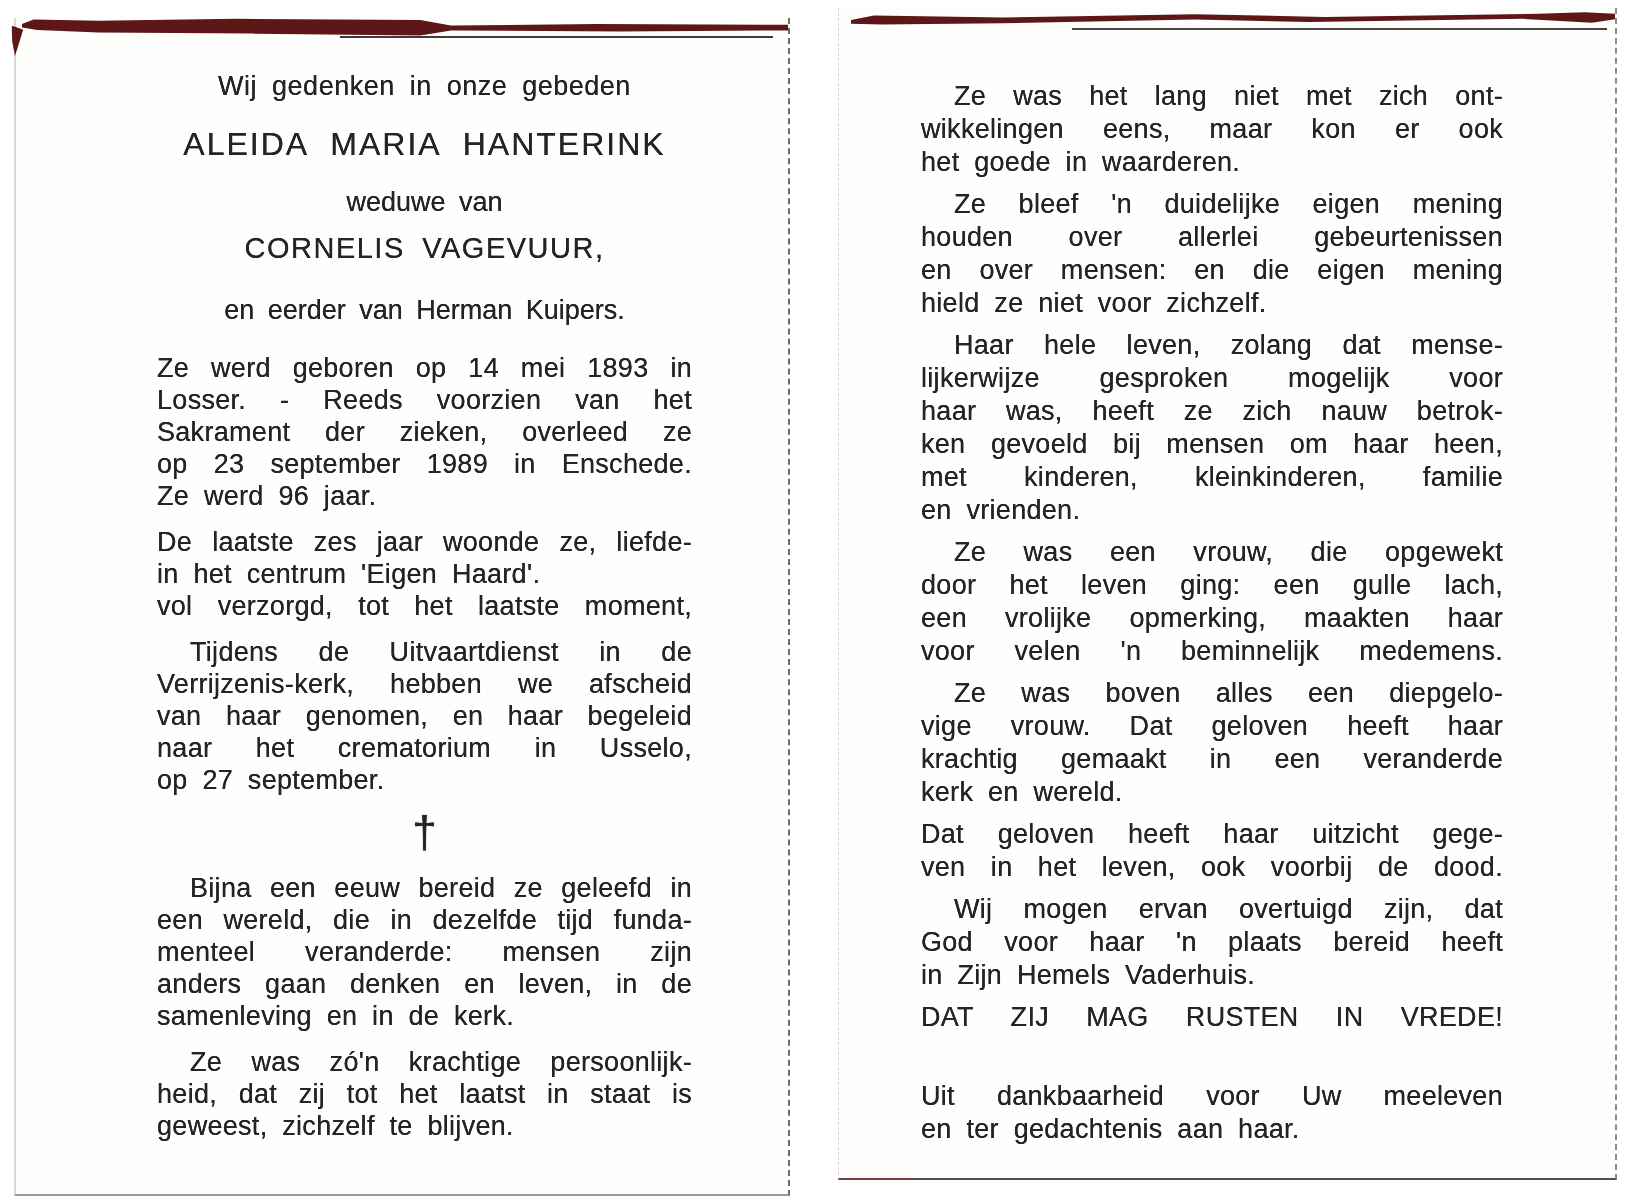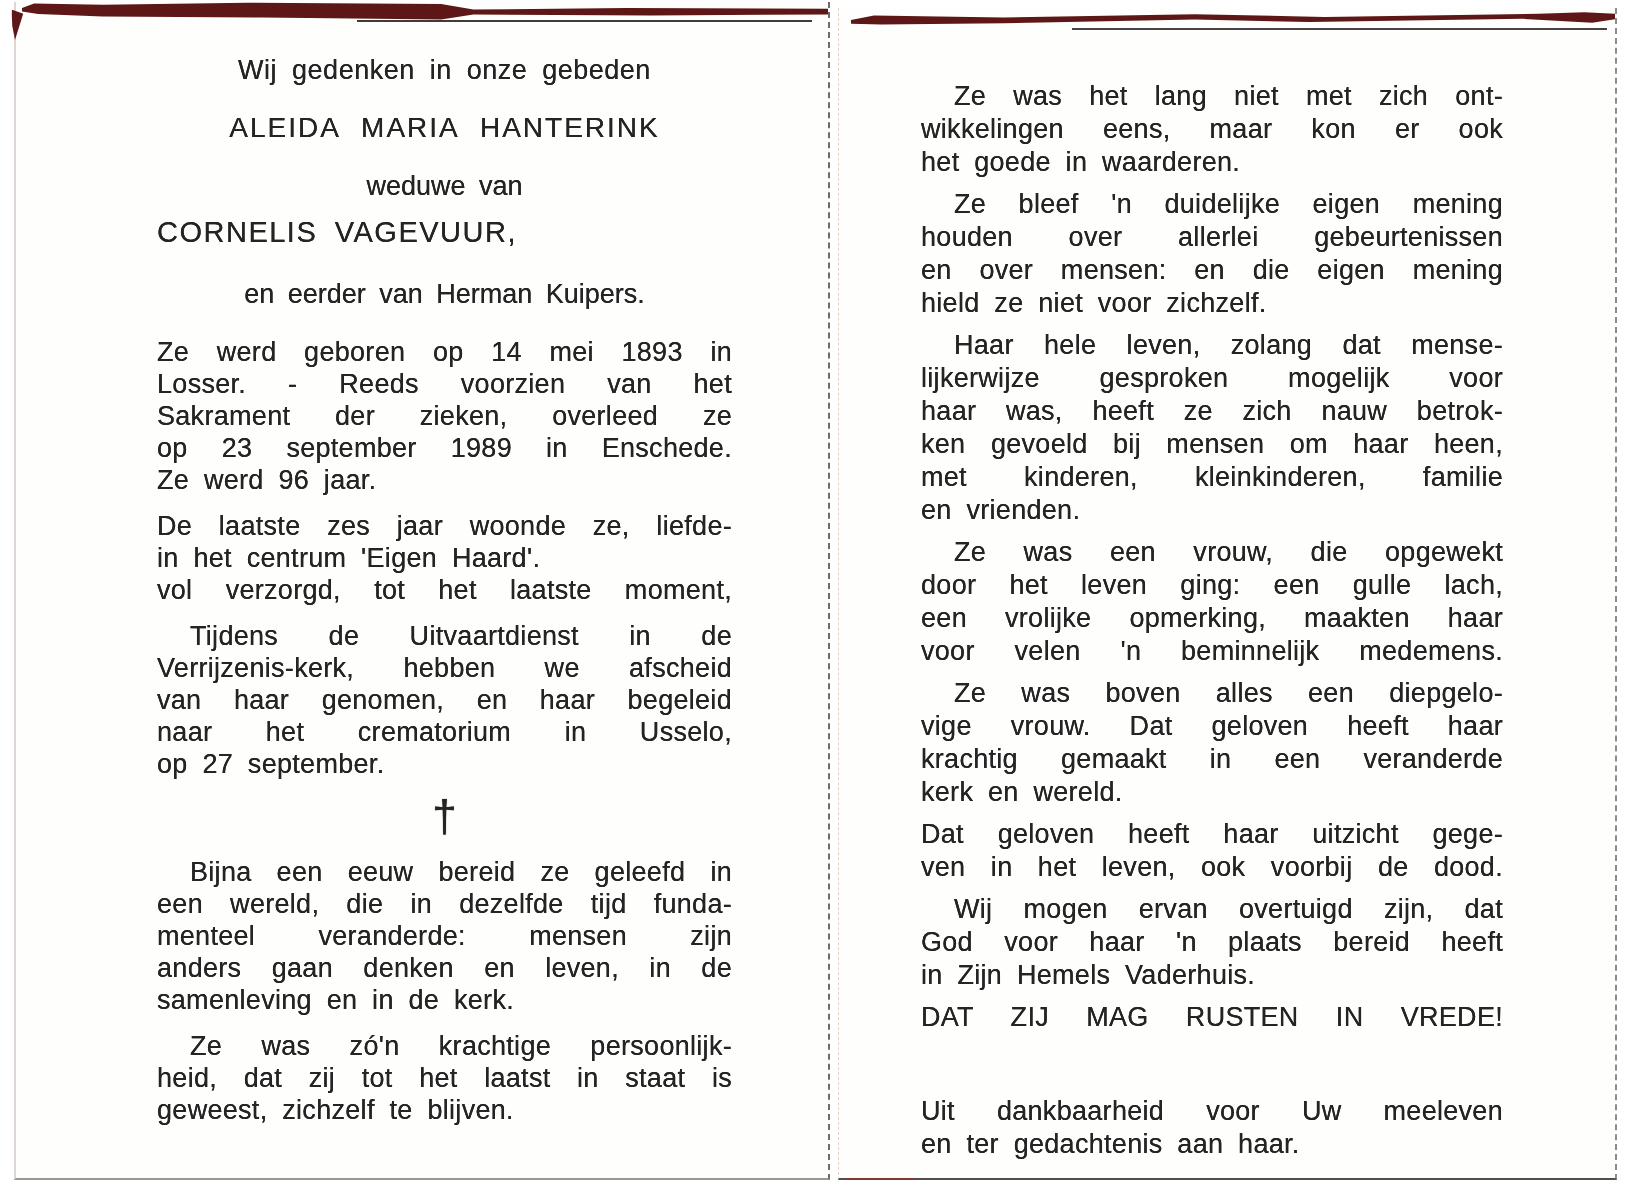--- a/index.html
+++ b/index.html
@@ -8,25 +8,24 @@
     background:#ffffff;
     font-family:"Liberation Sans", sans-serif;
     color:#242424;
     overflow:hidden;
   }
   .page{
     position:absolute;
     background:#fefefdf5;
   }
   #left-page{
-    left:14px;top:2px;width:772px;height:1176px;
+    left:14px;top:18px;width:772px;height:1176px;
     border-left:2px solid #ded6d2;
     border-right:2px dashed #6f6b68;
     border-bottom:2px solid #9a9795;
-    padding-left:40px;
   }
   #right-page{
     left:838px;top:8px;width:776px;height:1170px;
     border-left:1px dashed #e7cfca;
     border-right:2px dashed #8f8b88;
     border-bottom:2px solid #514e4c;
   }
   .scan-band{
     position:absolute;
     background:#5d1716;
@@ -55,36 +54,36 @@
   .content{
     position:absolute;
     font-size:27px;
     text-shadow:0 0 0.6px currentColor;
   }
   #left-content{left:141px;right:96px;top:52px;line-height:32px;}
   #right-content{left:82px;right:112px;top:72px;line-height:33px;}
 
   
   .intro{text-align:center;word-spacing:7px;letter-spacing:.5px;margin-bottom:22px;}
-  .name{text-align:center;font-size:28px;letter-spacing:2px;word-spacing:12px;line-height:40px;margin-bottom:22px;white-space:nowrap;}
+  .name{text-align:center;font-size:32px;letter-spacing:2px;word-spacing:12px;line-height:40px;margin-bottom:22px;white-space:nowrap;}
   .rel{text-align:center;word-spacing:6px;margin-bottom:12px;}
-  .spouse{font-size:29px;letter-spacing:1.5px;word-spacing:8px;line-height:36px;margin-bottom:10px;}
+  .spouse{text-align:center;font-size:29px;letter-spacing:1.5px;word-spacing:8px;line-height:36px;margin-bottom:10px;}
   .rel2{text-align:center;word-spacing:6px;margin-bottom:26px;margin-top:28px;}
 
   
   #left-content .para{margin-bottom:14px;}
   #right-content .para{margin-bottom:9px;}
   .line{letter-spacing:.3px;word-spacing:4px;}
   .line.just{text-align:justify;text-align-last:justify;}
   .line.last-left{text-align:left;word-spacing:7px;}
   .line.last-center{text-align:left;word-spacing:7px;}
   .line.last-justify{text-align:justify;text-align-last:justify;}
   .line.indent{text-indent:33px;}
   .cross-line{text-align:center;font-size:44px;line-height:1;margin:14px 0 18px;text-shadow:0 0 1px currentColor;}
-  .gap-before{margin-top:61px;}
+  .gap-before{margin-top:46px;}
 </style>
 </head>
 <body>
 
 <div id="left-page" class="page">
   <div id="left-band" class="scan-band" style="background: rgb(93, 23, 22);"></div>
   <div id="left-band-underline" class="scan-underline"></div>
   <div id="corner-tick" style="background: rgb(93, 23, 22);"></div>
   <div id="left-content" class="content">
     <div class="intro">Wij gedenken in onze gebeden</div>

